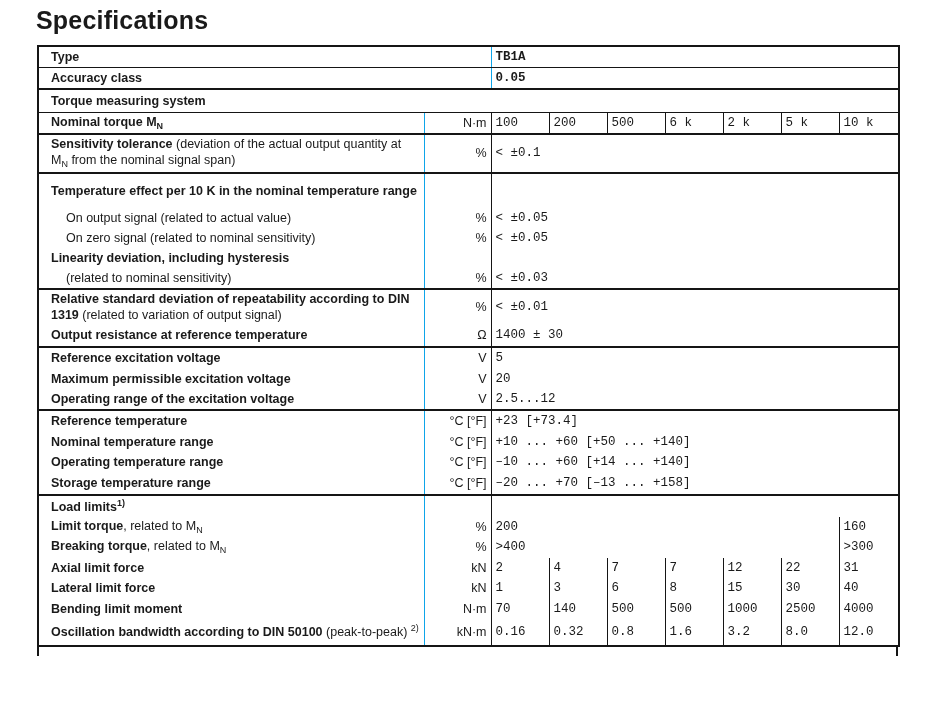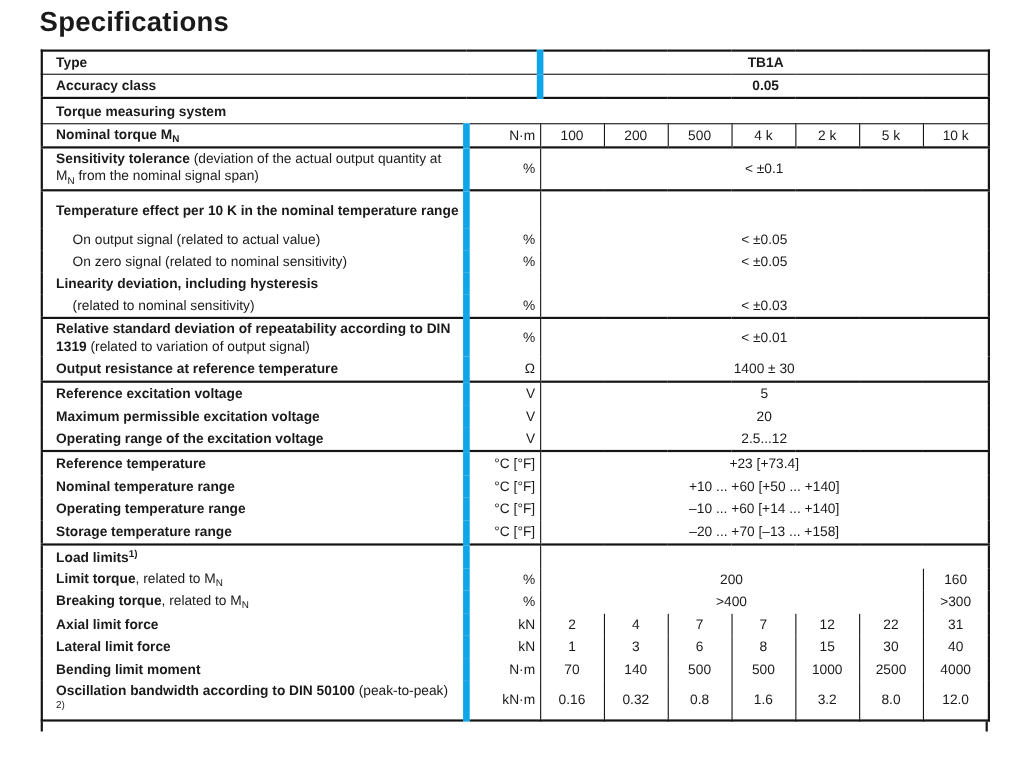--- a/index.html
+++ b/index.html
@@ -13,26 +13,26 @@
   }
   table.spec{
     border-collapse:collapse;table-layout:fixed;
     width:861px;margin-left:37px;
     border:2px solid #151515;
   }
   td{
     font-size:12.5px;line-height:1.28;padding:1px 4px;vertical-align:middle;
     overflow:hidden;
   }
-  .lbl{font-weight:bold;padding-left:12px;border-right:6px solid #0ea5e9;text-align:left;}
+  .lbl{font-weight:bold;padding-left:12px;border-right:1px solid #0ea5e9;text-align:left;}
   .lbl .n{font-weight:normal;}
   .ind{font-weight:normal;padding-left:27px;}
   .full{font-weight:bold;padding-left:12px;}
   .unit{text-align:right;font-weight:normal;border-right:1px solid #151515;}
-  .val{text-align:center;font-weight:normal;}
+  .val{text-align:left;font-weight:normal;font-family:Liberation Mono, monospace;}
   .bold{font-weight:bold;}
   .sep{border-left:1px solid #151515;}
   tr.b1 > td{border-bottom:1px solid #151515;}
   tr.b2 > td{border-bottom:2px solid #151515;}
   .sb{font-size:9px;vertical-align:-3px;}
   .sp{font-size:9px;vertical-align:5px;}
   .tail{
     width:861px;height:9px;margin-left:37px;box-sizing:border-box;
     border-left:2px solid #151515;border-right:2px solid #151515;
   }
@@ -69,21 +69,21 @@
   <tr class="b1" style="height:23px">
     <td class="full" colspan="9">Torque measuring system</td>
   </tr>
 
   <tr class="b2" style="height:21px">
     <td class="lbl"><span>Nominal torque M</span><span class="sb">N</span></td>
     <td class="unit">N·m</td>
     <td class="val">100</td>
     <td class="val sep">200</td>
     <td class="val sep">500</td>
-    <td class="val sep">4 k</td>
+    <td class="val sep">6 k</td>
     <td class="val sep">2 k</td>
     <td class="val sep">5 k</td>
     <td class="val sep">10 k</td>
   </tr>
 
 
   <tr class="b2" style="height:34px">
     <td class="lbl"><span>Sensitivity tolerance</span><span class="n"> (deviation of the actual output quantity at M</span><span class="n sb">N</span><span class="n"> from the nominal signal span)</span></td>
     <td class="unit">%</td>
     <td class="val" colspan="7">&lt; ±0.1</td>

